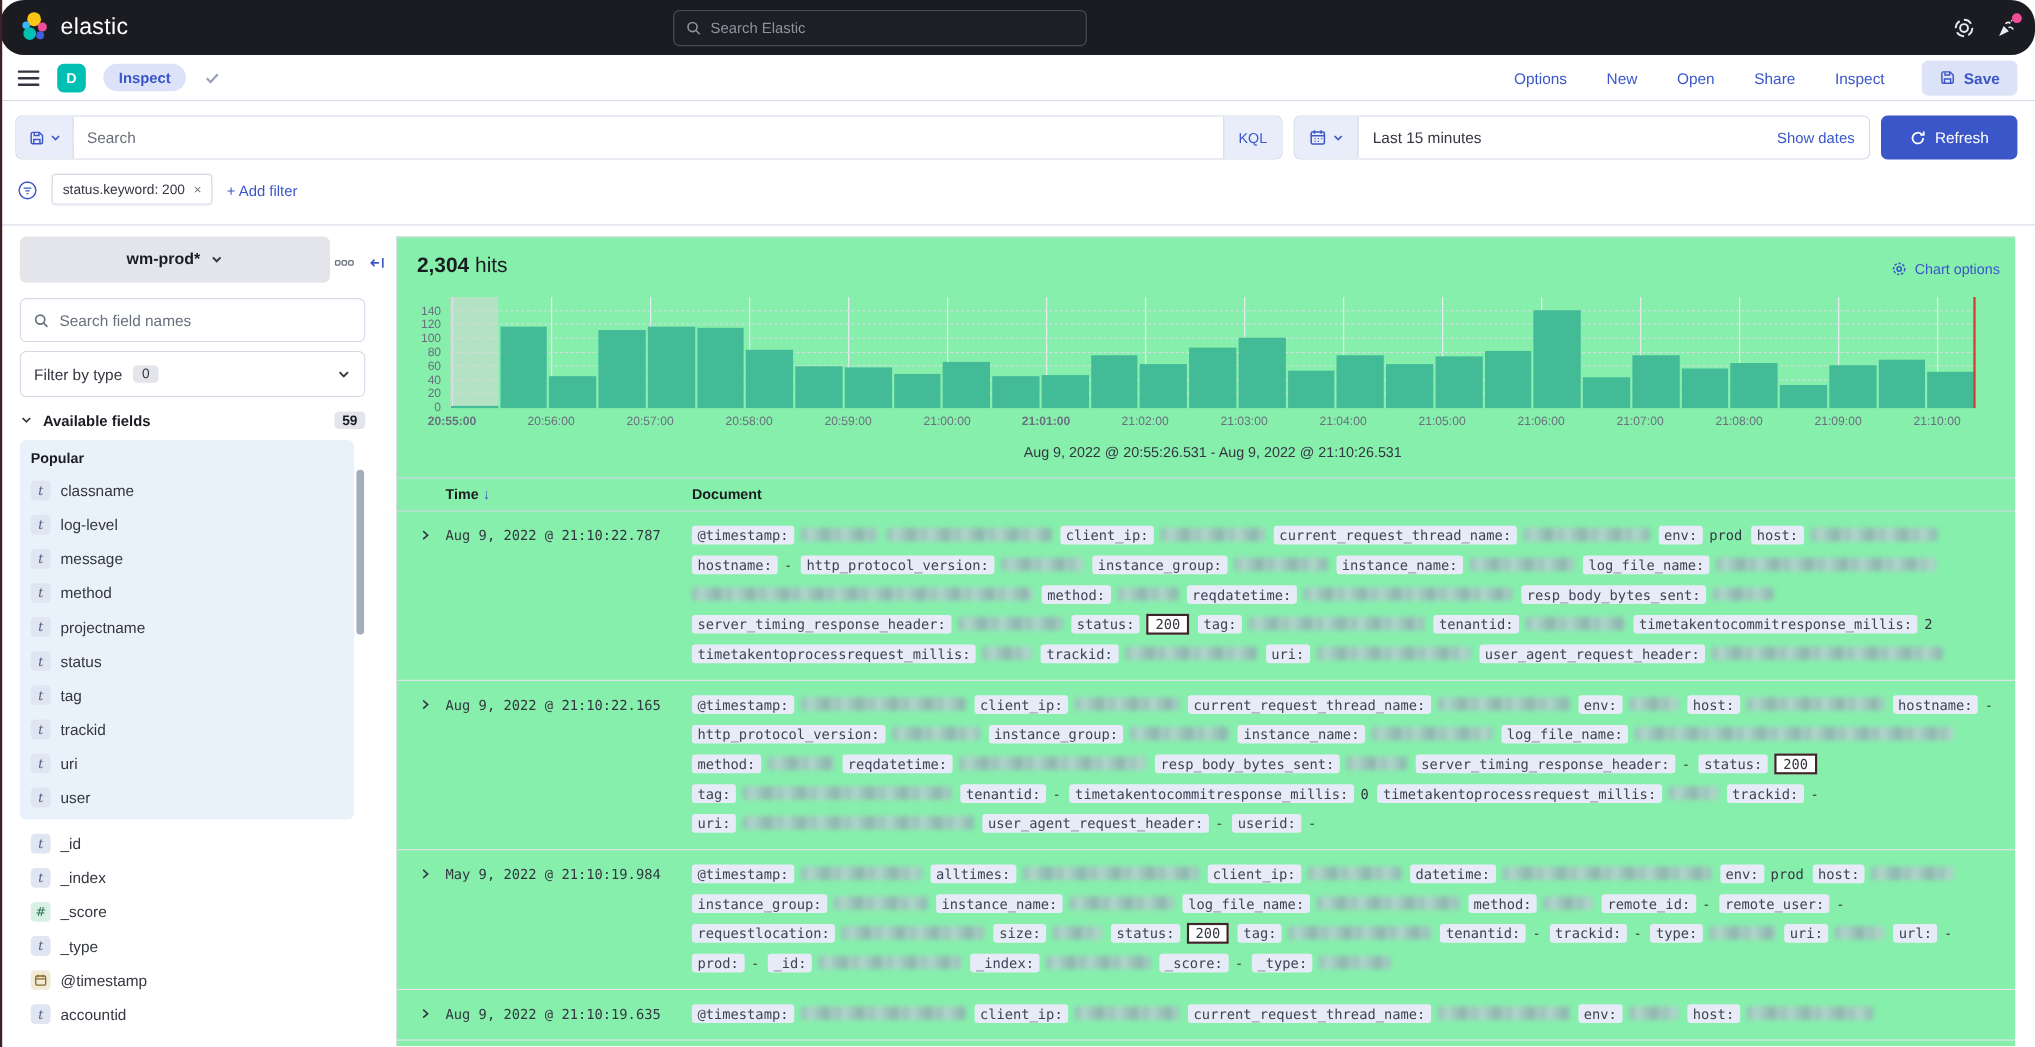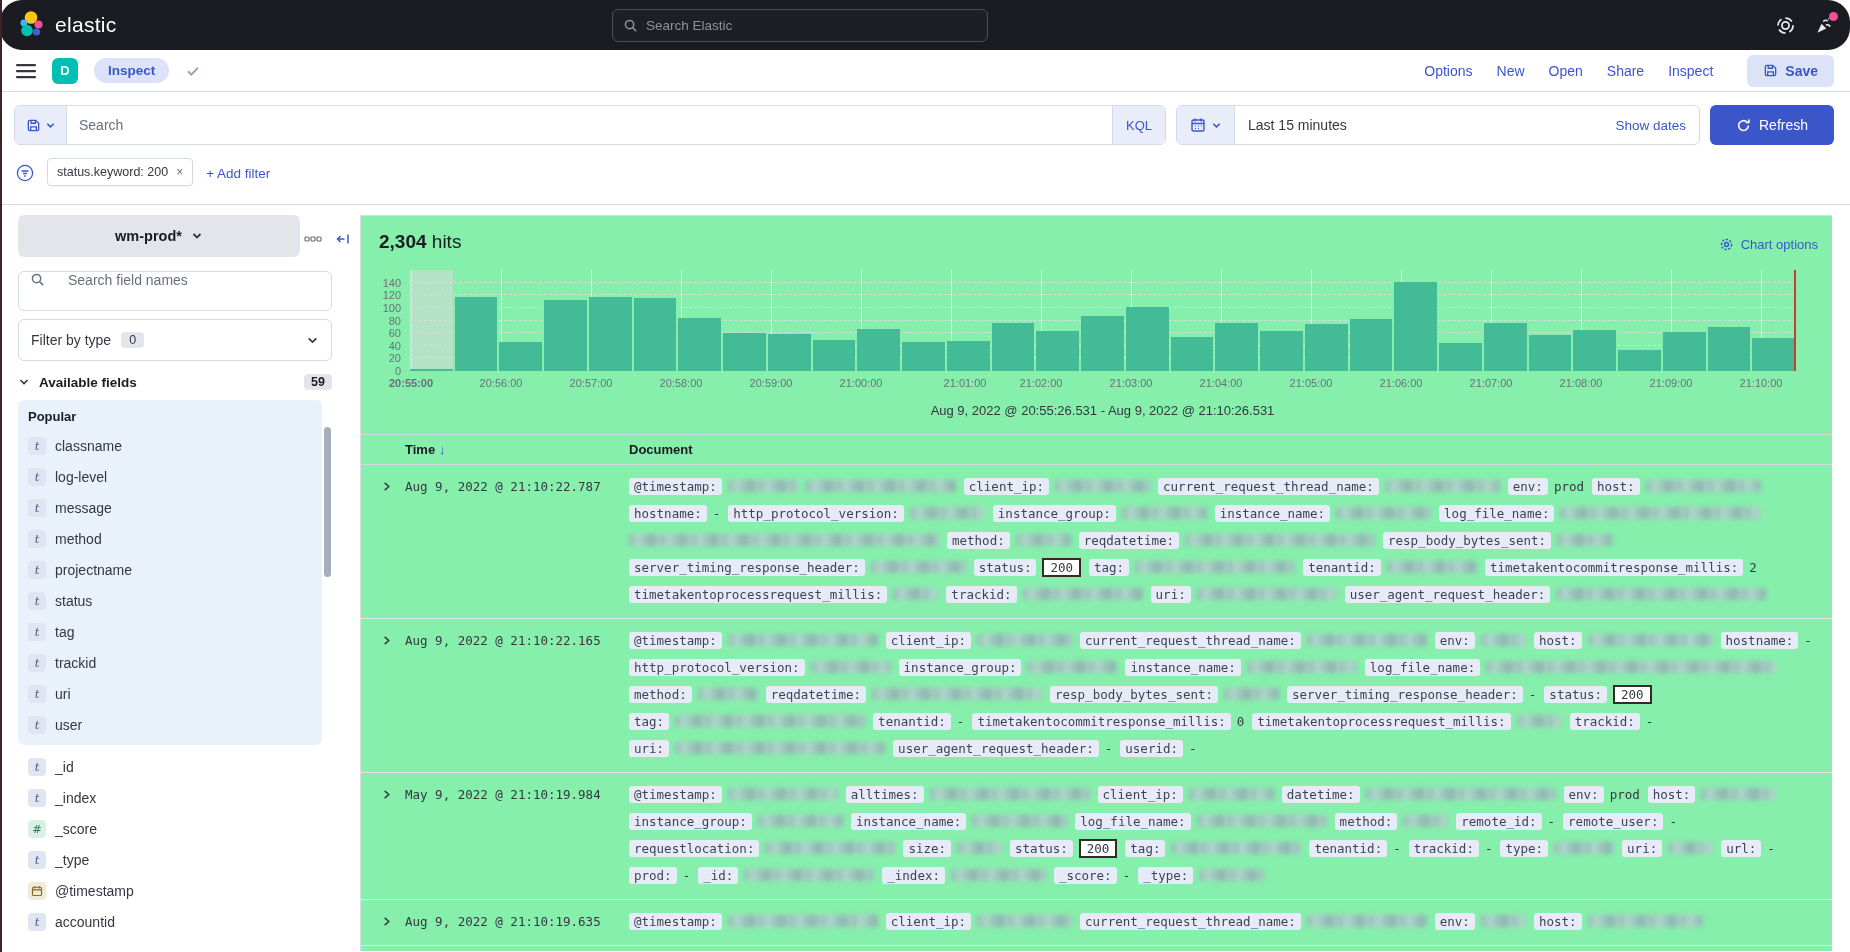--- a/index.html
+++ b/index.html
@@ -46,21 +46,21 @@
   .filter-pill { border:1px solid var(--border,#d3dae6); border-radius:4px; background:#fff; box-shadow:0 1px 2px rgba(0,0,0,.06); font-size:12.5px; color:#343741; padding:6px 9px; display:flex; align-items:center; gap:8px; }
   .filter-pill .x { color:#69707d; font-size:12px; cursor:pointer; }
   .addfilter { color:var(--primary,#3a56c9); font-size:13.5px; text-decoration:none; margin-top:8px; }
   .filter-icon-wrap { margin-top:6px; }
 
   
   .body { display:flex; height:746px; position:relative; }
   .sidebar { width:360px; flex:none; position:relative; }
   .index-btn { margin:10px 0 0 18px; width:282px; height:42px; background:#e3e5ea; border:none; border-radius:6px; display:flex; align-items:center; justify-content:center; gap:9px; font-weight:700; font-size:14.5px; color:#1a1c21; cursor:pointer; font-family:"Liberation Sans",sans-serif; }
   .side-icons { position:absolute; left:304px; top:26px; display:flex; gap:13px; align-items:center; }
-  .field-search { margin:14px 0 0 18px; width:314px; height:40px; border:1px solid var(--border,#d3dae6); border-radius:6px; display:flex; align-items:flex-start; padding:0 11px; gap:23px; background:#fff; color:#69707d; }
+  .field-search { margin:14px 0 0 18px; width:314px; height:40px; border:1px solid var(--border,#d3dae6); border-radius:6px; display:flex; align-items:center; padding:0 11px; gap:9px; background:#fff; color:#69707d; }
   .field-search input { border:none; outline:none; flex:1; font-size:14px; font-family:"Liberation Sans",sans-serif; }
   .field-search input::placeholder { color:#69707d; }
   .fbt { margin:8px 0 0 18px; width:314px; height:42px; border:1px solid var(--border,#d3dae6); border-radius:6px; display:flex; align-items:center; padding:0 12px; font-size:14px; color:#343741; gap:10px; background:#fff; cursor:pointer; }
   .fbt .cnt { background:#e3e5ea; border-radius:4px; padding:1px 8px; font-size:12.5px; color:#343741; }
   .fbt .chev { margin-left:auto; color:#343741; display:flex; }
   .avail { margin:13px 0 0 18px; width:314px; display:flex; align-items:center; gap:9px; font-size:13.5px; font-weight:700; color:#1a1c21; cursor:pointer; }
   .avail .cnt { margin-left:auto; background:#e3e5ea; border-radius:4px; padding:1px 7px; font-size:12.5px; font-weight:600; }
   .fields { margin:10px 0 0 18px; width:304px; }
   .popular { background:var(--popular,#e9f2fb); border-radius:6px; padding:9px 10px 5px 10px; }
   .popular h4 { font-size:13px; font-weight:700; color:#1a1c21; margin-bottom:6px; }
@@ -165,21 +165,21 @@
         </svg>
     </span>
     <span class="dbadge">D</span>
     <span class="crumb-pill">Inspect</span>
     <span>
       <svg width="16" height="16" viewBox="0 0 16 16" fill="none" stroke="#98a2b3" stroke-width="2">
           <path d="M3 8.2 L6.4 11.6 L13 4.6"></path>
         </svg>
     </span>
     <nav class="appnav">
-      <span id="nav-links" style="display:flex;gap:24px">
+      <span id="nav-links" style="display:flex;gap:36px">
           <a href="#">Options</a>
           <a href="#">New</a>
           <a href="#">Open</a>
           <a href="#">Share</a>
           <a href="#">Inspect</a>
         </span>
       <button class="save-btn">
         <span>
           <svg viewBox="0 0 16 16" width="15" height="15" fill="none" stroke="currentColor" stroke-width="1.4">
             <path d="M2.5 4 a1.5 1.5 0 0 1 1.5 -1.5 h6.4 L13.5 5.6 V12 a1.5 1.5 0 0 1 -1.5 1.5 H4 A1.5 1.5 0 0 1 2.5 12 Z"></path>
@@ -459,21 +459,21 @@
           <div class="bar" style="left: 1343.26px; width: 42.7419px; height: 33.39px;"></div>
           <div class="redline" style="left: 1385px;"></div>
         </div>
       <div class="xlab" id="xlabels">
           <div style="left: 2px; font-weight: bold;">20:55:00</div>
           <div style="left: 92px;">20:56:00</div>
           <div style="left: 182px;">20:57:00</div>
           <div style="left: 272px;">20:58:00</div>
           <div style="left: 362px;">20:59:00</div>
           <div style="left: 452px;">21:00:00</div>
-          <div style="left: 556px;">21:01:00</div>
+          <div style="left: 542px; font-weight: bold;">21:01:00</div>
           <div style="left: 632px;">21:02:00</div>
           <div style="left: 722px;">21:03:00</div>
           <div style="left: 812px;">21:04:00</div>
           <div style="left: 902px;">21:05:00</div>
           <div style="left: 992px;">21:06:00</div>
           <div style="left: 1082px;">21:07:00</div>
           <div style="left: 1172px;">21:08:00</div>
           <div style="left: 1262px;">21:09:00</div>
           <div style="left: 1352px;">21:10:00</div>
         </div>

